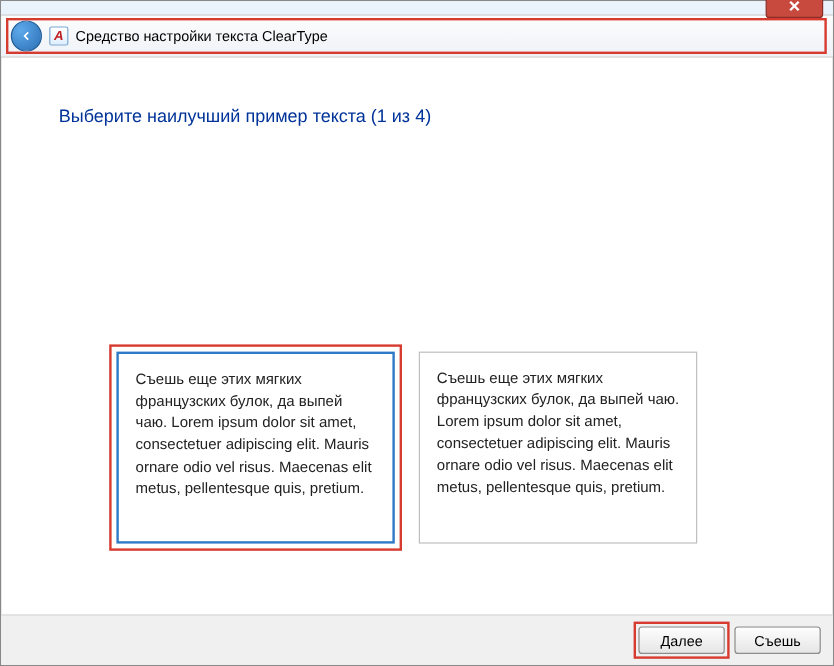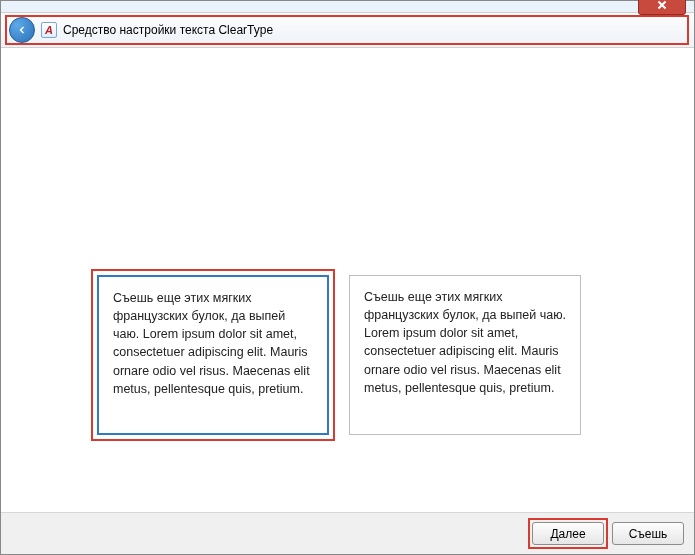--- a/index.html
+++ b/index.html
@@ -115,21 +115,21 @@
   }
   .instruction {
     font-size: 15px;
     color: #003399;
     margin: 12px 0 0 0;
   }
 
   .samples-row {
     position: absolute;
     left: 96px;
-    top: 228px;
+    top: 246px;
     display: flex;
     gap: 20px;
   }
   .sample {
     width: 232px;
     height: 160px;
     border: 1px solid #bfbfbf;
     background: #fff;
     padding: 12px 14px;
     box-sizing: border-box;
@@ -196,20 +196,21 @@
       <svg viewBox="0 0 24 24">
         <path d="M14 5l-7 7 7 7 2-2-5-5 5-5z"></path>
       </svg>
     </div>
     <span class="app-icon">A</span>
     <span class="wizard-title">Средство настройки текста ClearType</span>
   </div>
   <div class="header-annot"></div>
 
   <div class="content">
+    <div class="instruction">Выберите наилучший пример текста (1 из 4)</div>
 
     <div class="samples-row">
       <div class="sample-wrap annot">
         <div class="sample selected annot-dummy">Съешь еще этих мягких французских булок, да выпей чаю. Lorem ipsum dolor sit amet, consectetuer adipiscing elit. Mauris ornare odio vel risus. Maecenas elit metus, pellentesque quis, pretium.</div>
       </div>
       <div class="sample-wrap">
         <div class="sample">Съешь еще этих мягких французских булок, да выпей чаю. Lorem ipsum dolor sit amet, consectetuer adipiscing elit. Mauris ornare odio vel risus. Maecenas elit metus, pellentesque quis, pretium.</div>
       </div>
     </div>
   </div>

